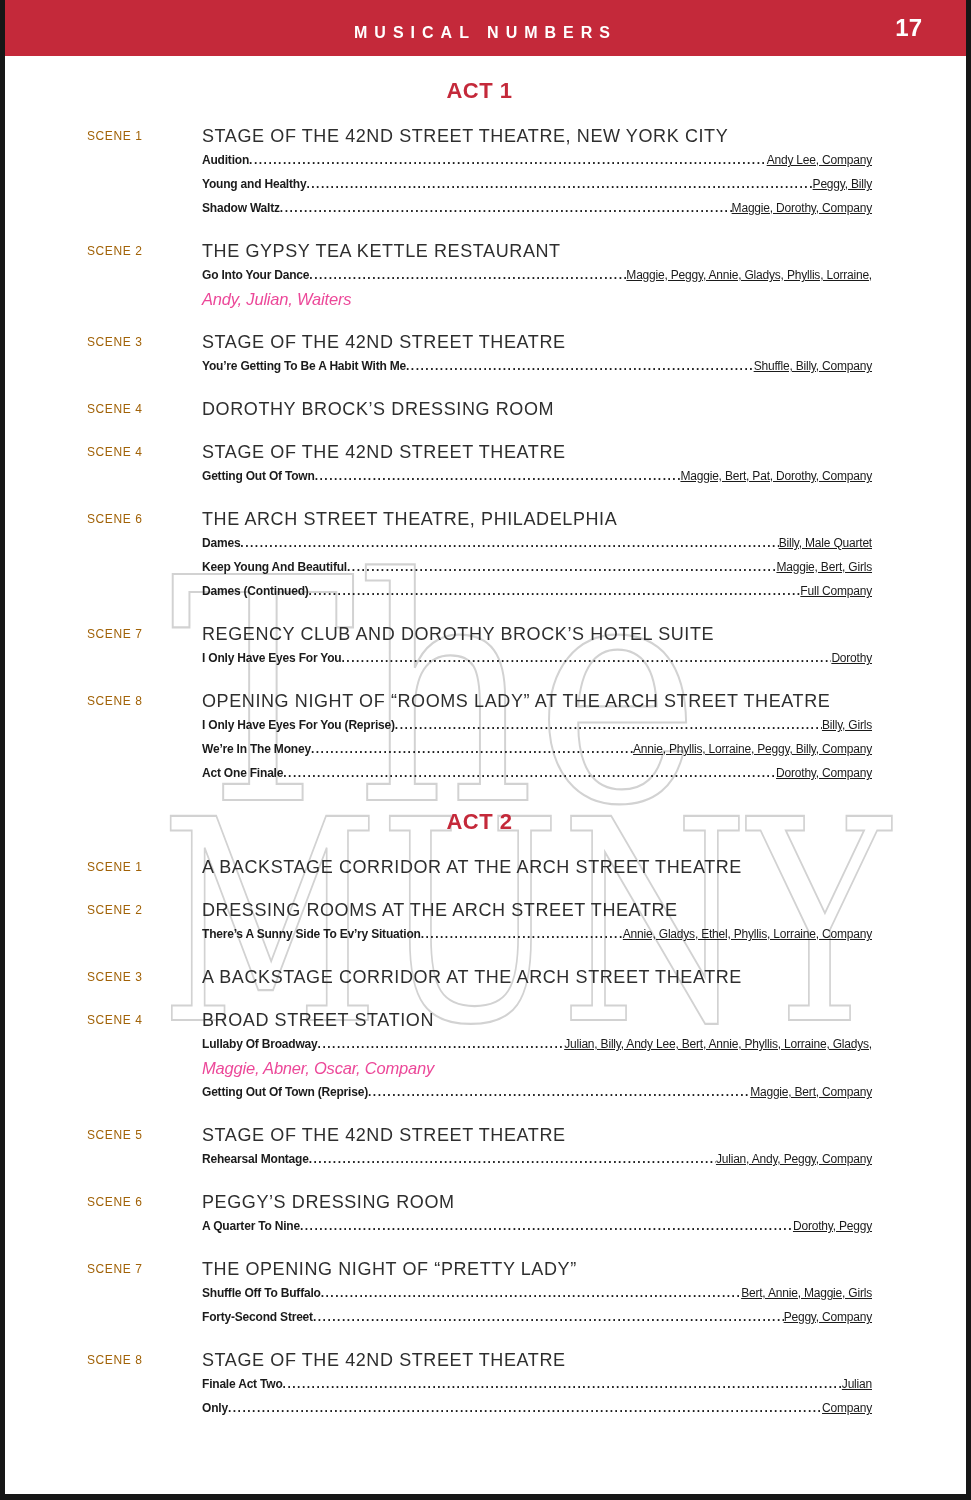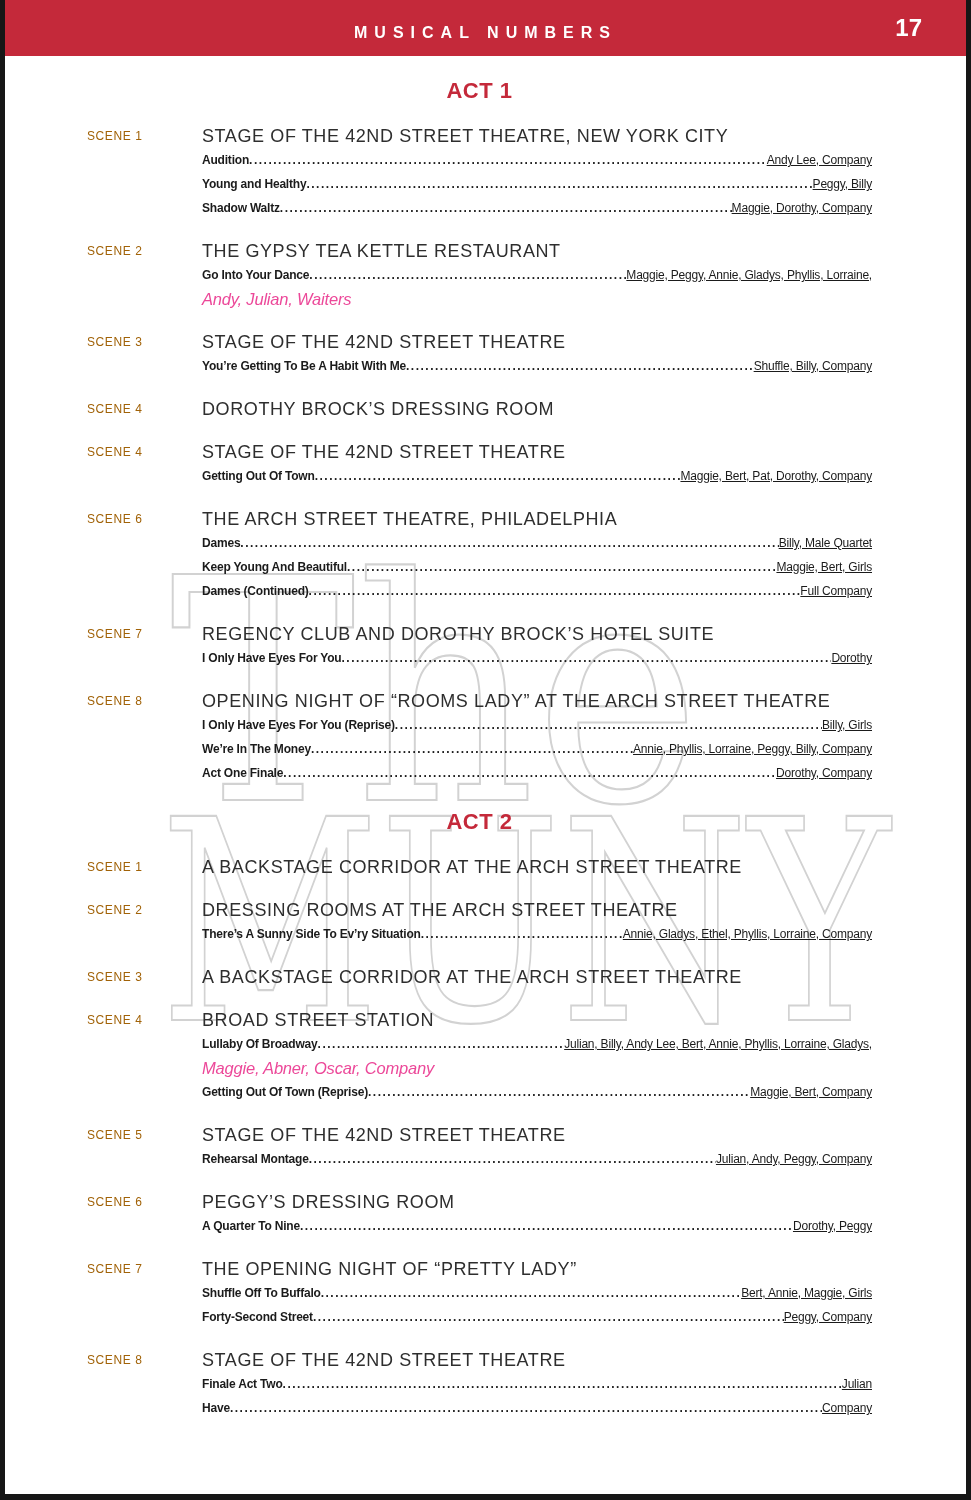--- a/index.html
+++ b/index.html
@@ -344,21 +344,21 @@
         <div class="scene">
           <div class="scene-label">SCENE 8</div>
           <div class="scene-body">
             <div class="scene-location">STAGE OF THE 42ND STREET THEATRE</div>
             <div class="song">
               <span class="song-title">Finale Act Two</span>
               <span class="leader"></span>
               <span class="song-cast">Julian</span>
             </div>
             <div class="song">
-              <span class="song-title">Have</span>
+              <span class="song-title">Only</span>
               <span class="leader"></span>
               <span class="song-cast">Company</span>
             </div>
           </div>
         </div>
       </section>
     </div>
 
 </div>
 

